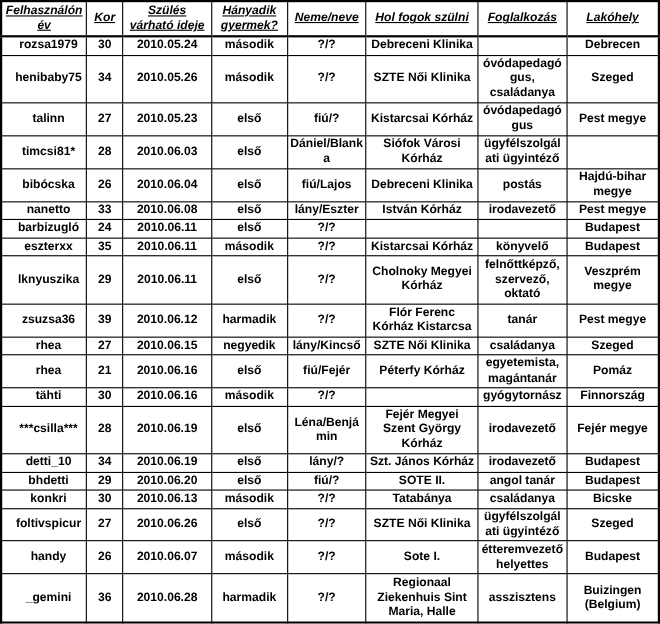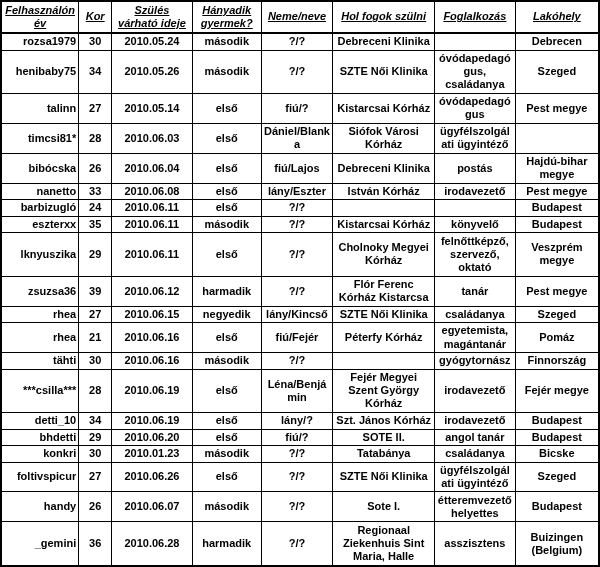--- a/index.html
+++ b/index.html
@@ -31,21 +31,21 @@
   }
   thead th {
     font-style: italic;
     border-bottom: 2px solid #000000;
     height: 28px;
   }
   thead th span {
     text-decoration: underline;
   }
   tbody td:first-child {
-    text-align: right;
+    text-align: center;
     padding-left: 10px;
   }
   
   col.c0 { width: 13%;   }
   col.c1 { width: 5.5%;  }
   col.c2 { width: 13.5%; }
   col.c3 { width: 11.5%; }
   col.c4 { width: 12%;   }
   col.c5 { width: 17%;   }
   col.c6 { width: 13.5%; }
@@ -94,21 +94,21 @@
         <td>2010.05.26</td>
         <td>második</td>
         <td>?/?</td>
         <td>SZTE Női Klinika</td>
         <td>óvódapedagógus, családanya</td>
         <td>Szeged</td>
       </tr>
       <tr>
         <td>talinn</td>
         <td>27</td>
-        <td>2010.05.14</td>
+        <td>2010.05.23</td>
         <td>első</td>
         <td>fiú/?</td>
         <td>Kistarcsai Kórház</td>
         <td>óvódapedagógus</td>
         <td>Pest megye</td>
       </tr>
       <tr>
         <td>timcsi81*</td>
         <td>28</td>
         <td>2010.06.03</td>
@@ -234,21 +234,21 @@
         <td>2010.06.20</td>
         <td>első</td>
         <td>fiú/?</td>
         <td>SOTE II.</td>
         <td>angol tanár</td>
         <td>Budapest</td>
       </tr>
       <tr>
         <td>konkri</td>
         <td>30</td>
-        <td>2010.01.23</td>
+        <td>2010.06.13</td>
         <td>második</td>
         <td>?/?</td>
         <td>Tatabánya</td>
         <td>családanya</td>
         <td>Bicske</td>
       </tr>
       <tr>
         <td>foltivspicur</td>
         <td>27</td>
         <td>2010.06.26</td>

